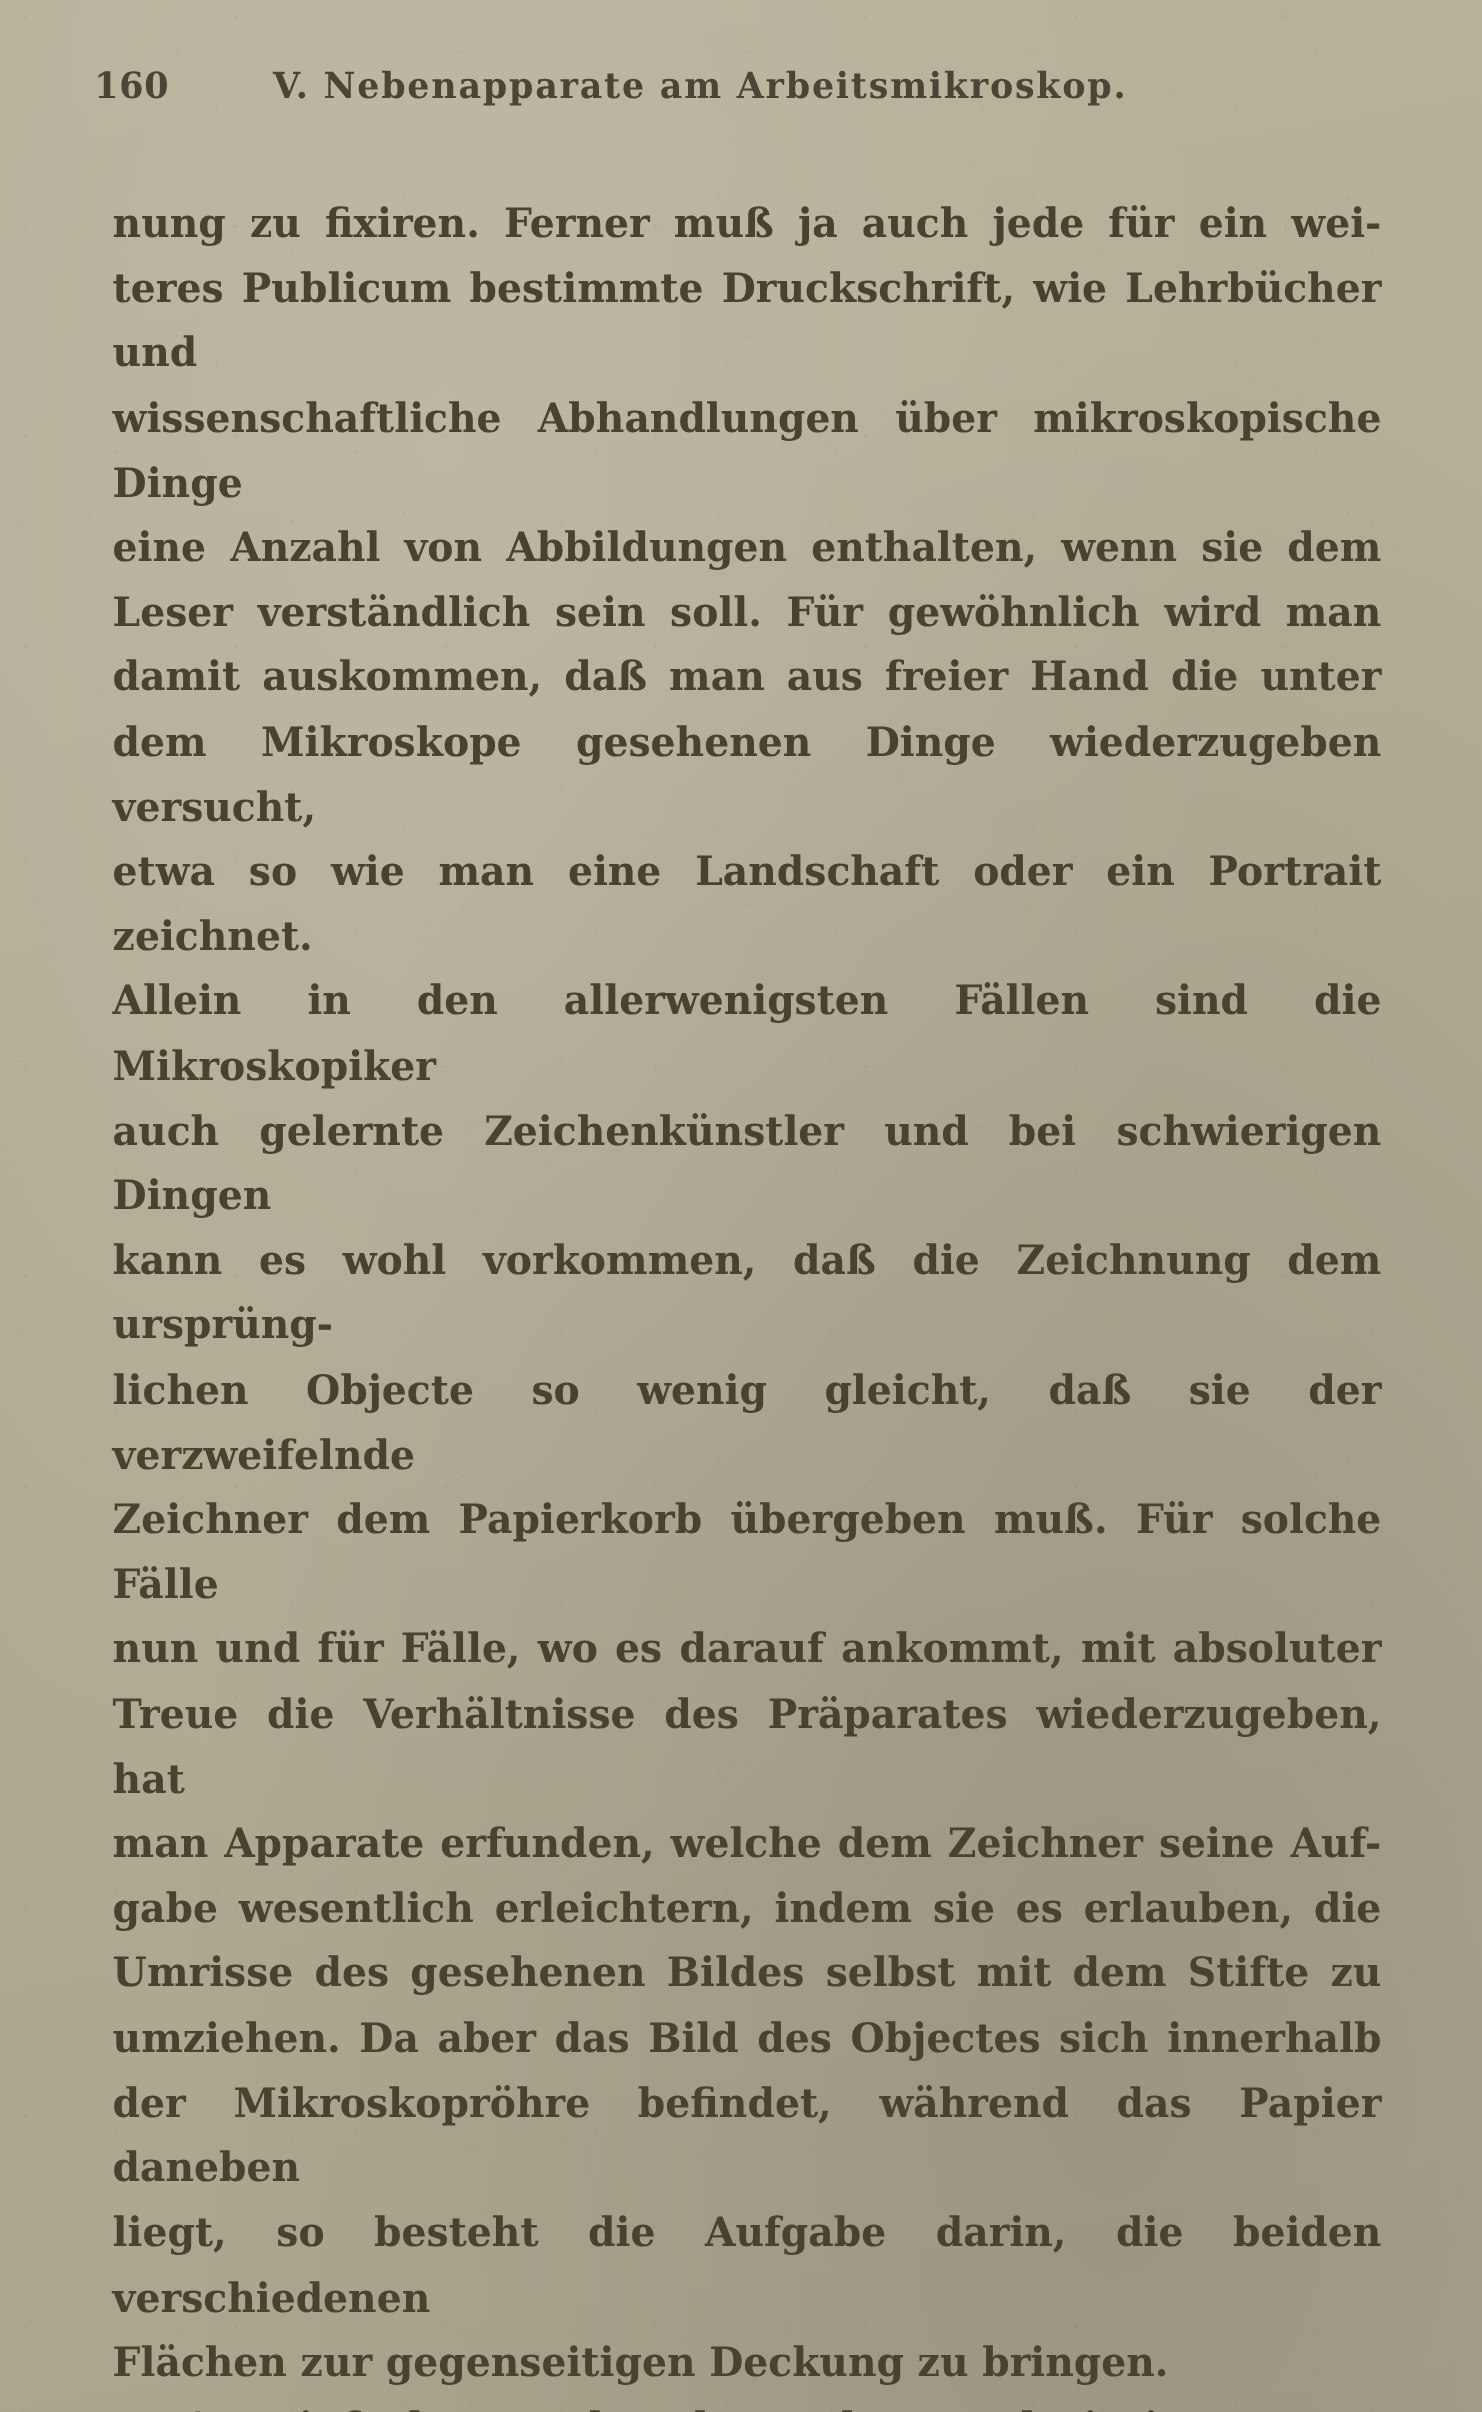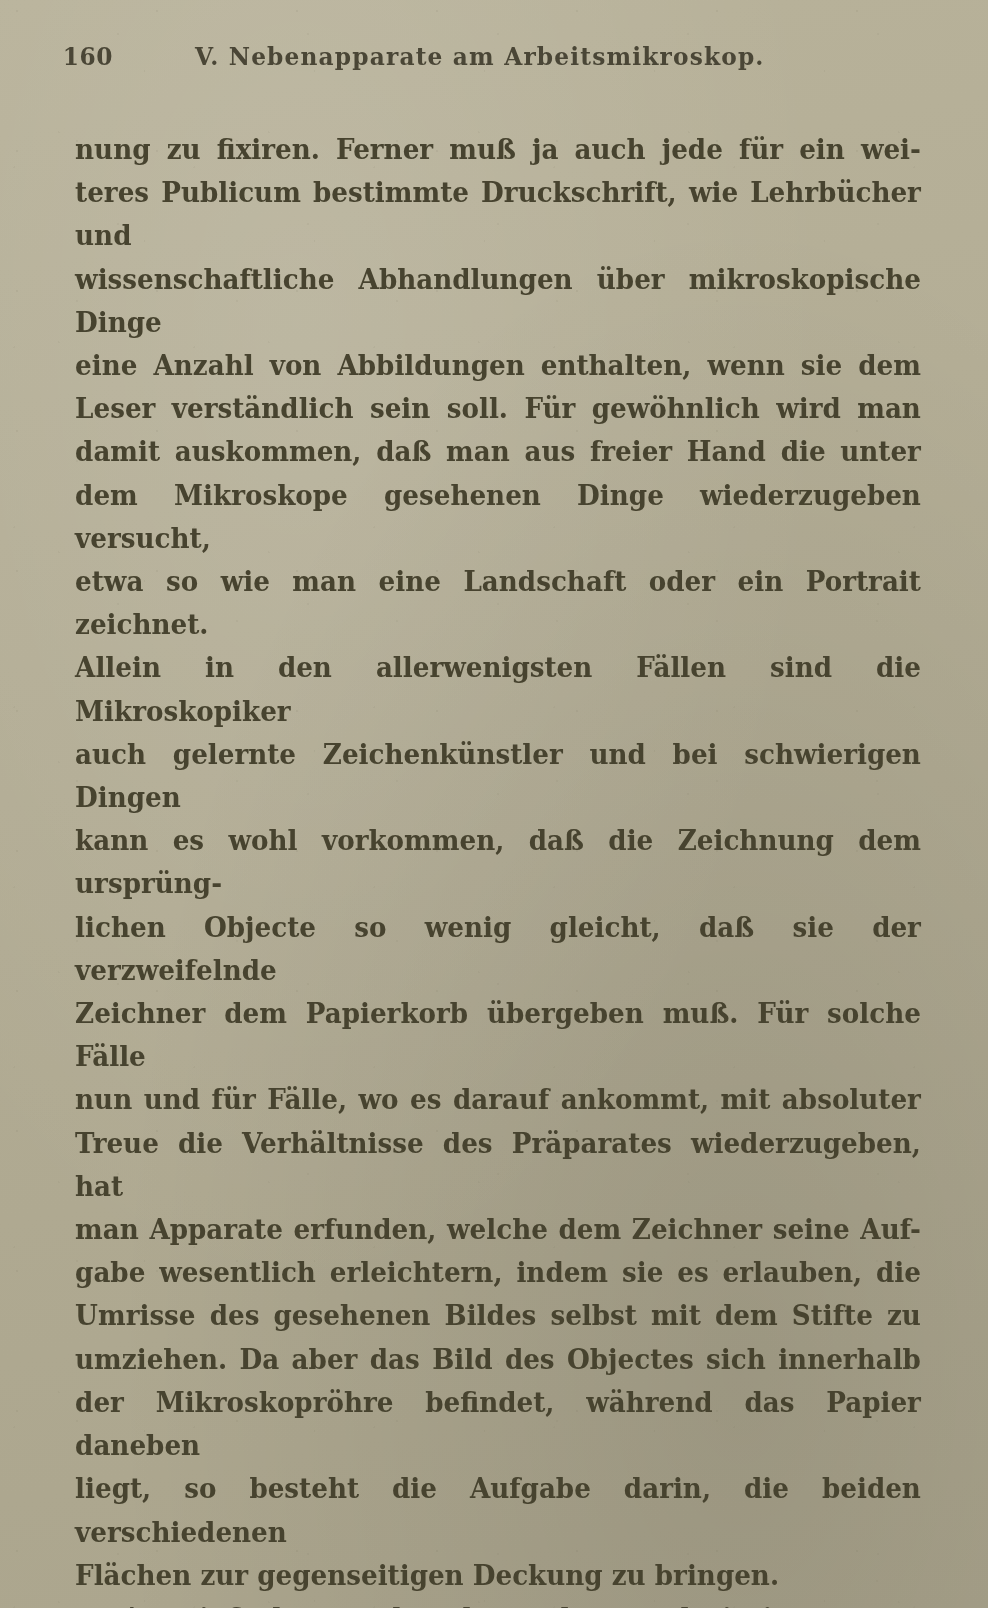--- a/index.html
+++ b/index.html
@@ -45,21 +45,20 @@
   }
 
   
   .header-row {
     position: absolute;
     left: 62px;
     top: 42px;
     width: 870px;
     display: flex;
     align-items: flex-end;
-    gap: 13px;
   }
   .folio {
     font-family: "DejaVu Serif", serif;
     font-size: 24px;
     color: #4a4636;
     letter-spacing: 0.5px;
   }
   .running-title {
     margin-left: 68px;
     font-size: 24px;

